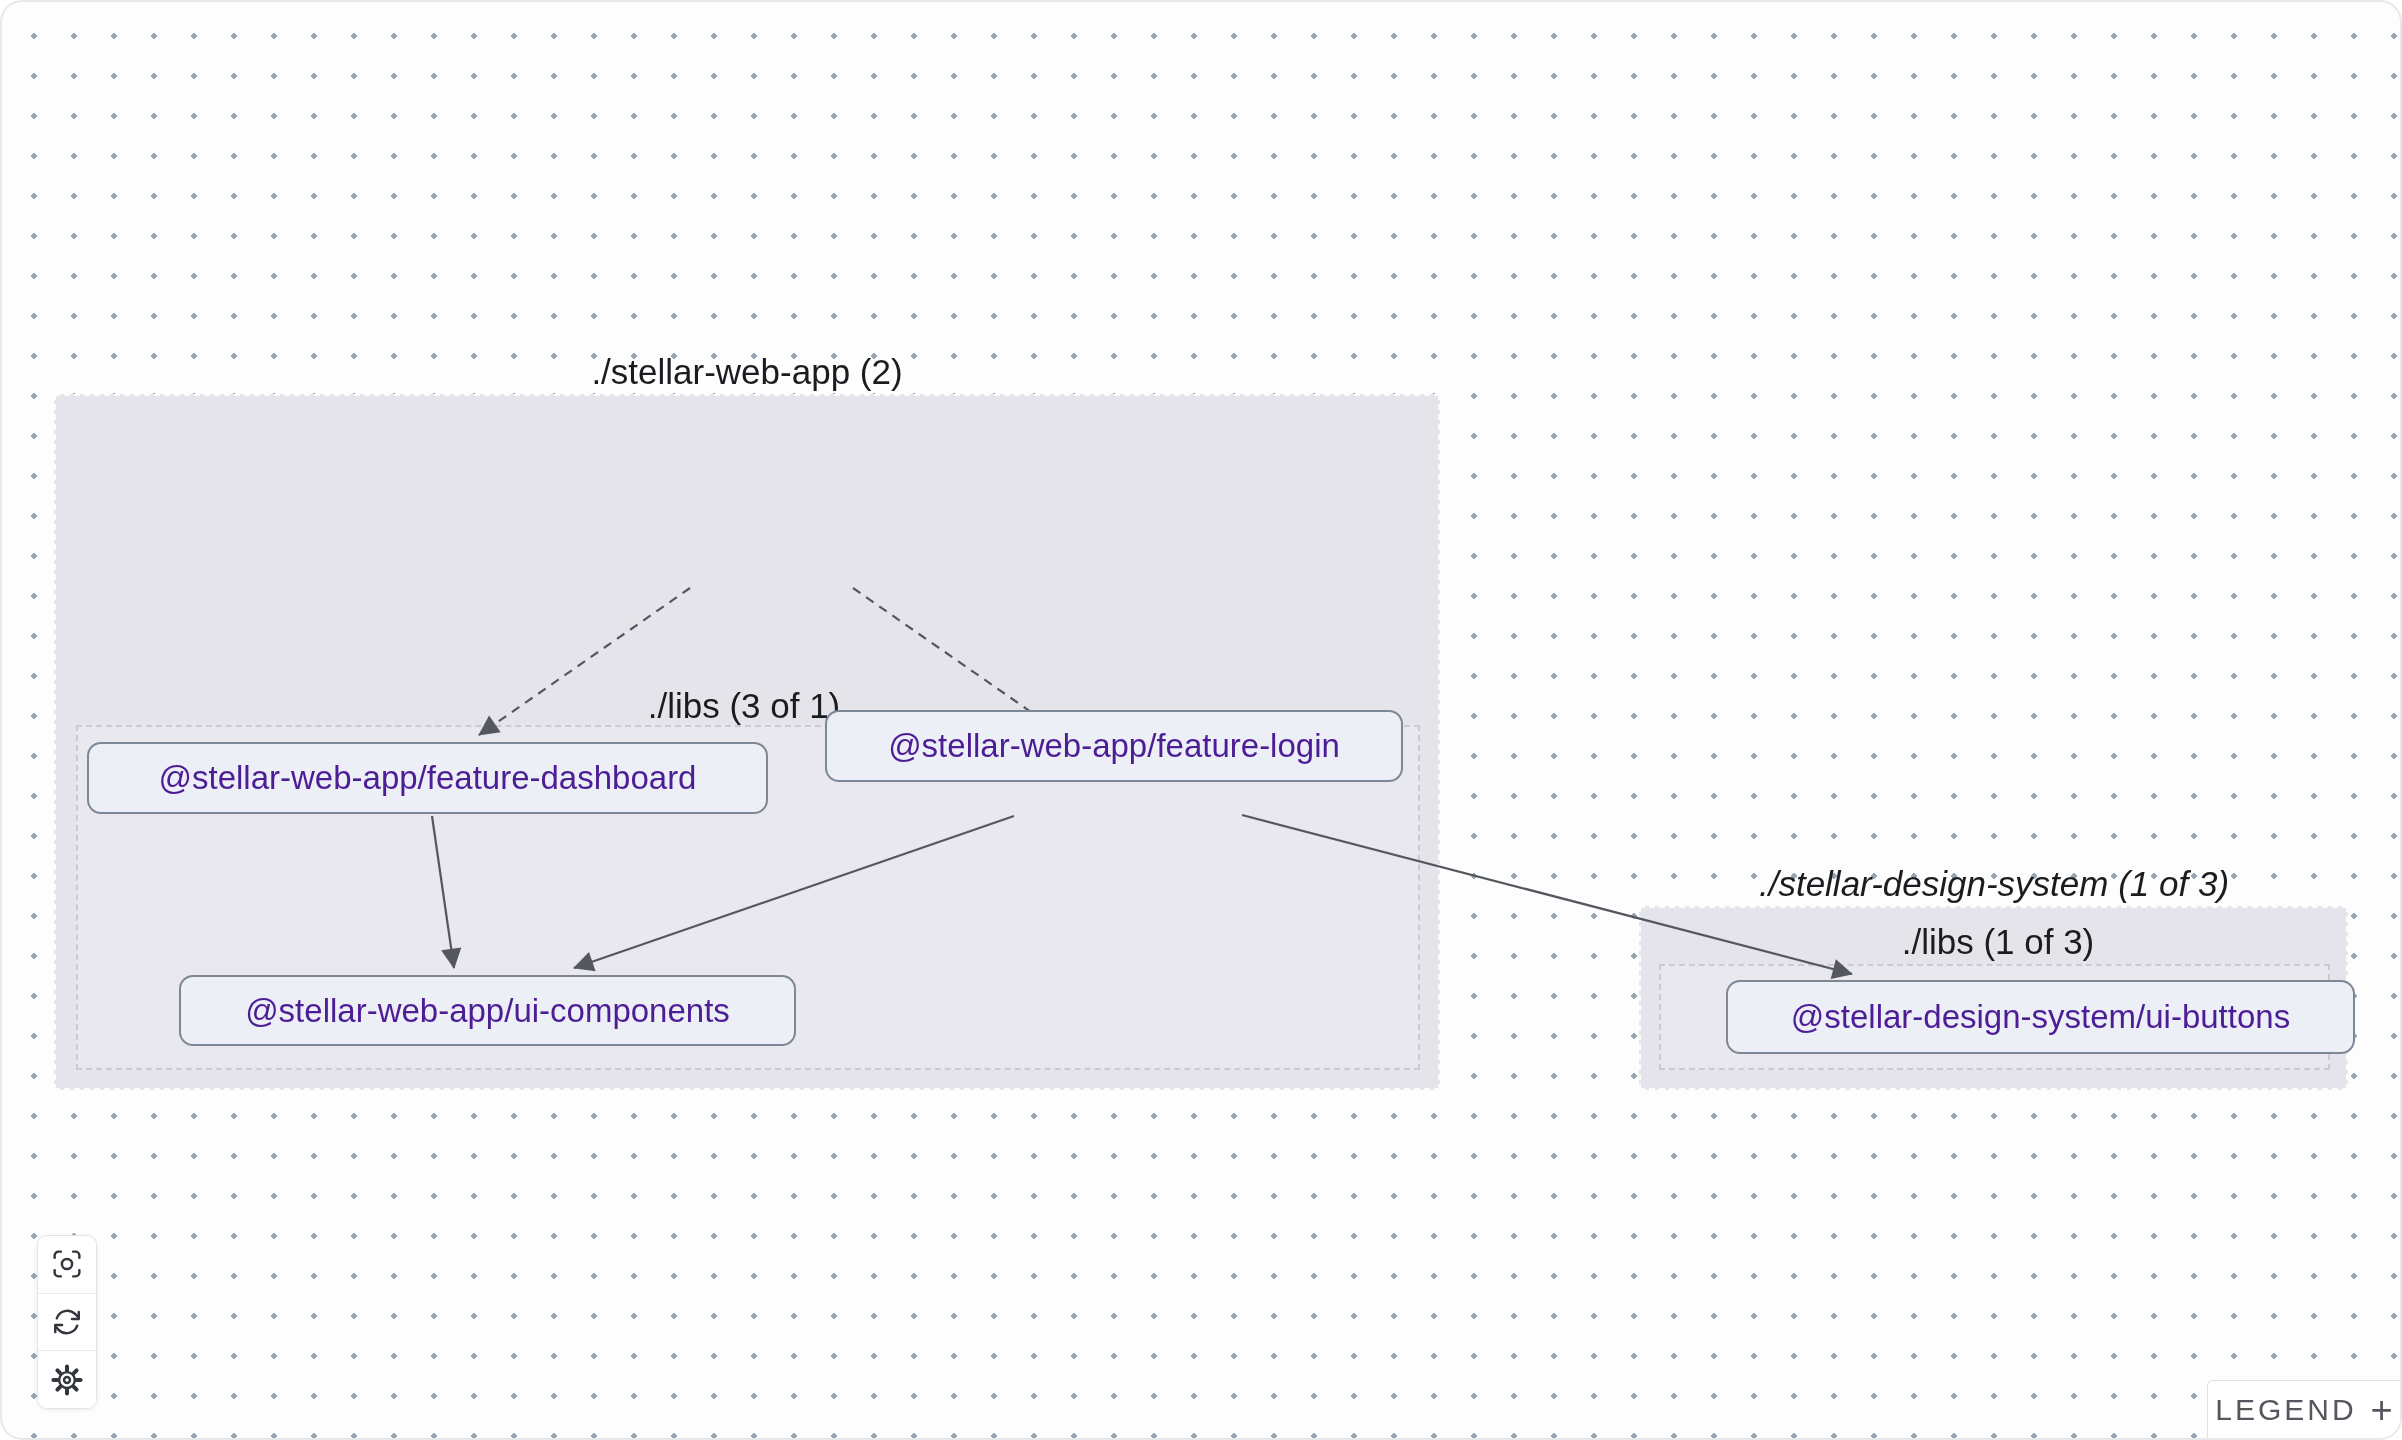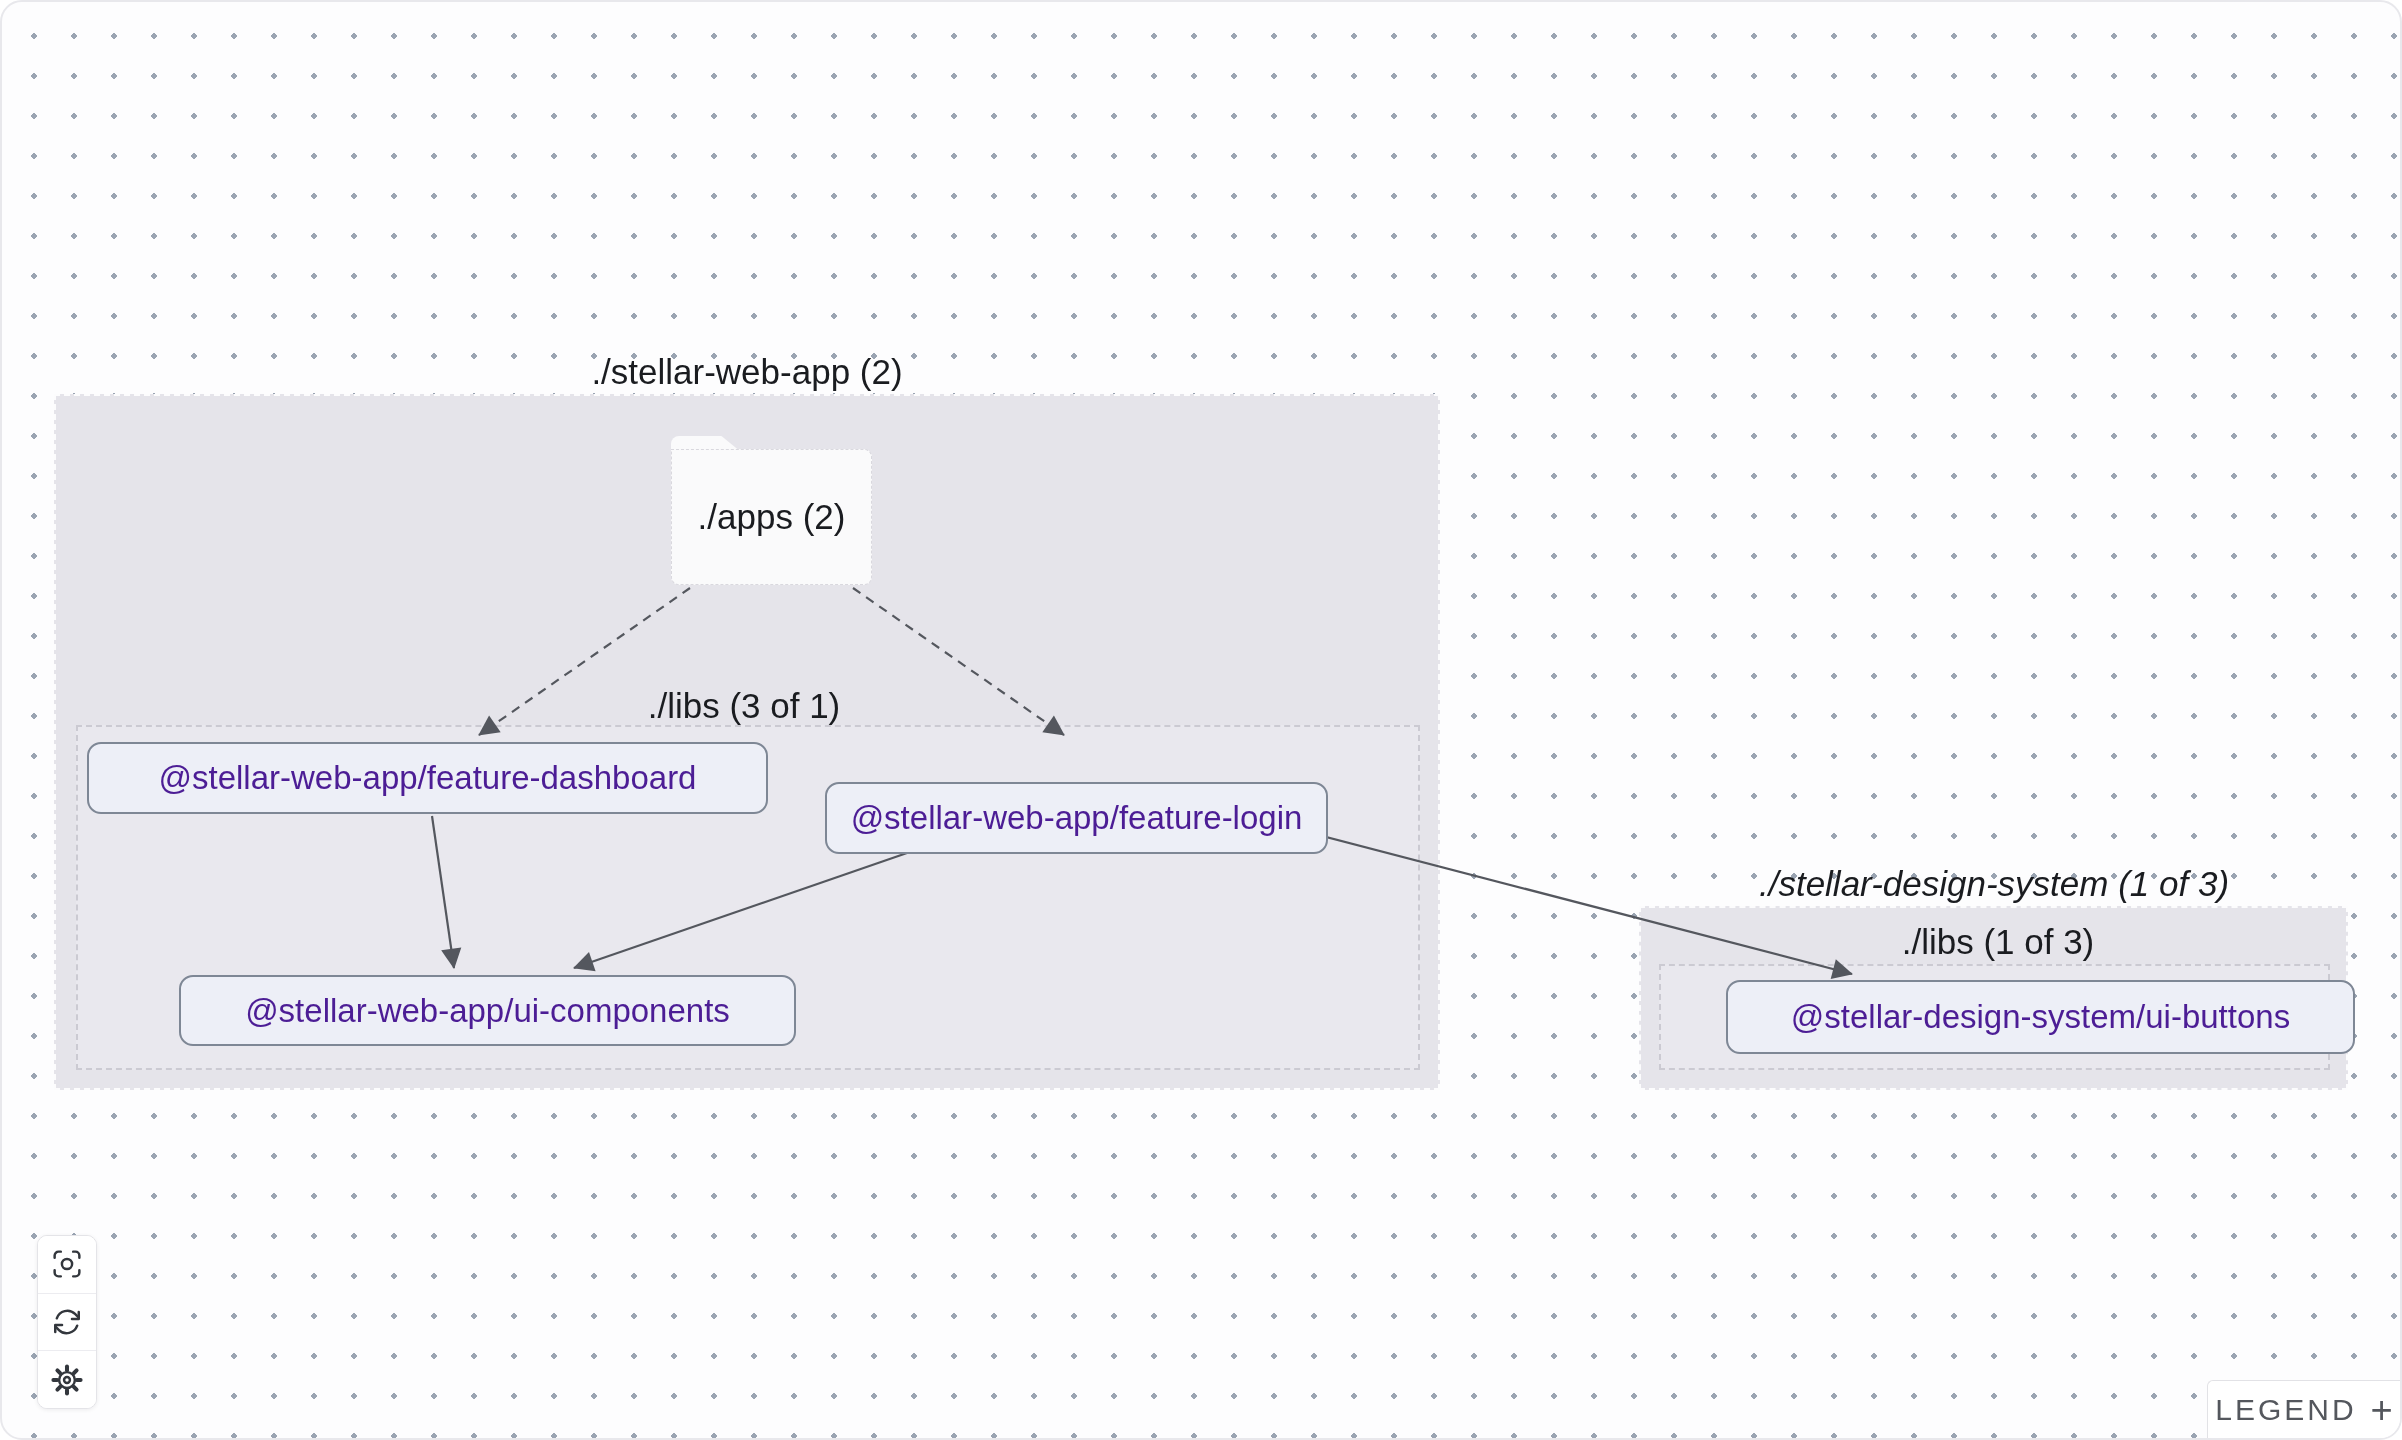--- a/index.html
+++ b/index.html
@@ -97,30 +97,26 @@
         <path d="M0.6,0.8 L9,5 L0.6,9.2 Z" fill="#54575e"></path>
       </marker>
     </defs>
     <path class="edge" d="M688,586 L477,733" stroke="#54575e" stroke-width="2.2" stroke-dasharray="9 7" fill="none" marker-end="url(#arrow)"></path>
     <path class="edge" d="M851,586 L1062,733" stroke="#54575e" stroke-width="2.2" stroke-dasharray="9 7" fill="none" marker-end="url(#arrow)"></path>
     <path class="edge" d="M430,814 L452,966" stroke="#54575e" stroke-width="2.2" fill="none" marker-end="url(#arrow)"></path>
     <path class="edge" d="M1012,814 L572,966" stroke="#54575e" stroke-width="2.2" fill="none" marker-end="url(#arrow)"></path>
     <path class="edge" d="M1240,813 L1850,972" stroke="#54575e" stroke-width="2.2" fill="none" marker-end="url(#arrow)"></path>
   </svg>
 
-  <div class="folder" style="left:669px;top:447px;width:201px;height:136px;">
-    <div class="folder-tab"></div>
-    <div class="folder-body">./apps (2)</div>
-  </div>
 
   <div class="node" style="left:85px;top:740px;width:681px;height:72px;">
     <span>@stellar-web-app/feature-dashboard</span>
   </div>
 
-  <div class="node" style="left:823px;top:780px;width:503px;height:72px;">
+  <div class="node" style="left:823px;top:708px;width:578px;height:72px;">
     <span>@stellar-web-app/feature-login</span>
   </div>
 
   <div class="node" style="left:149px;top:973px;width:617px;height:71px;margin-left:28px;">
     <span>@stellar-web-app/ui-components</span>
   </div>
 
   <div class="node" style="left:1680px;top:978px;width:629px;height:74px;margin-left:44px;">
     <span>@stellar-design-system/ui-buttons</span>
   </div>

